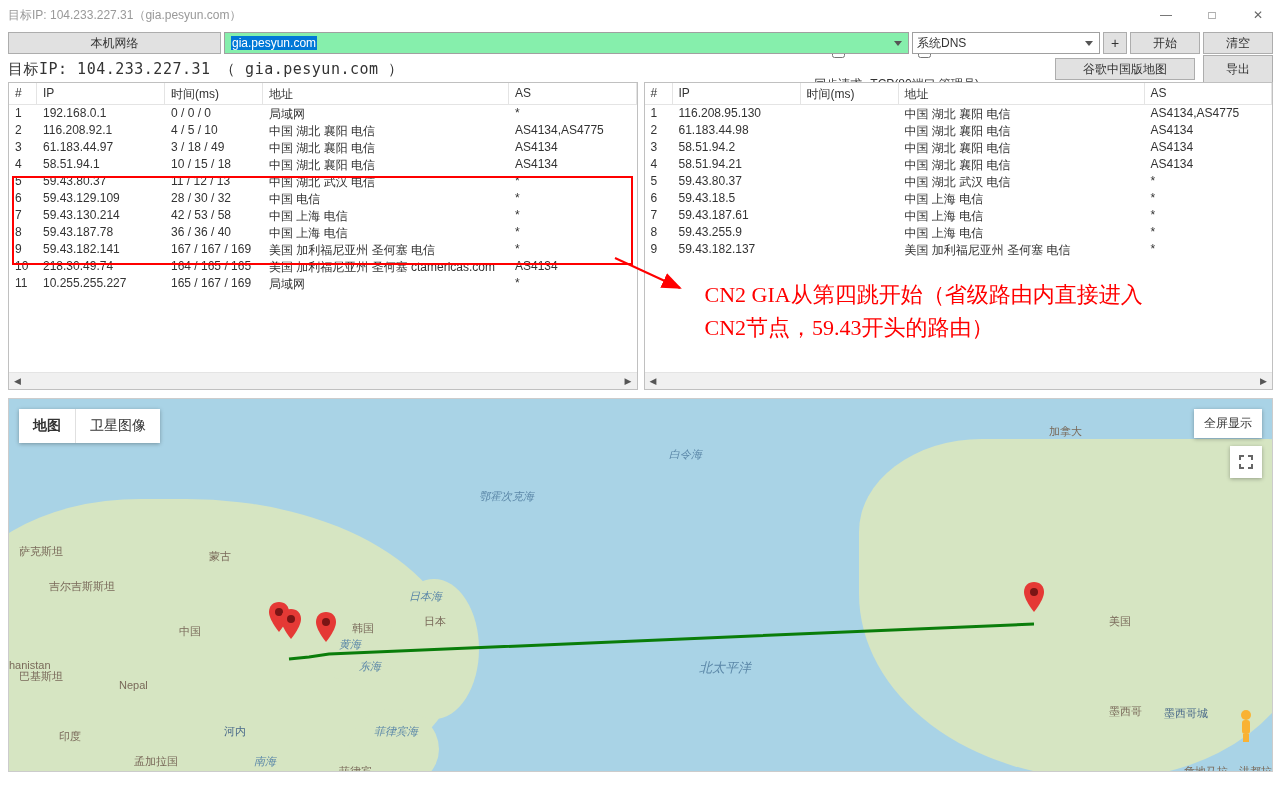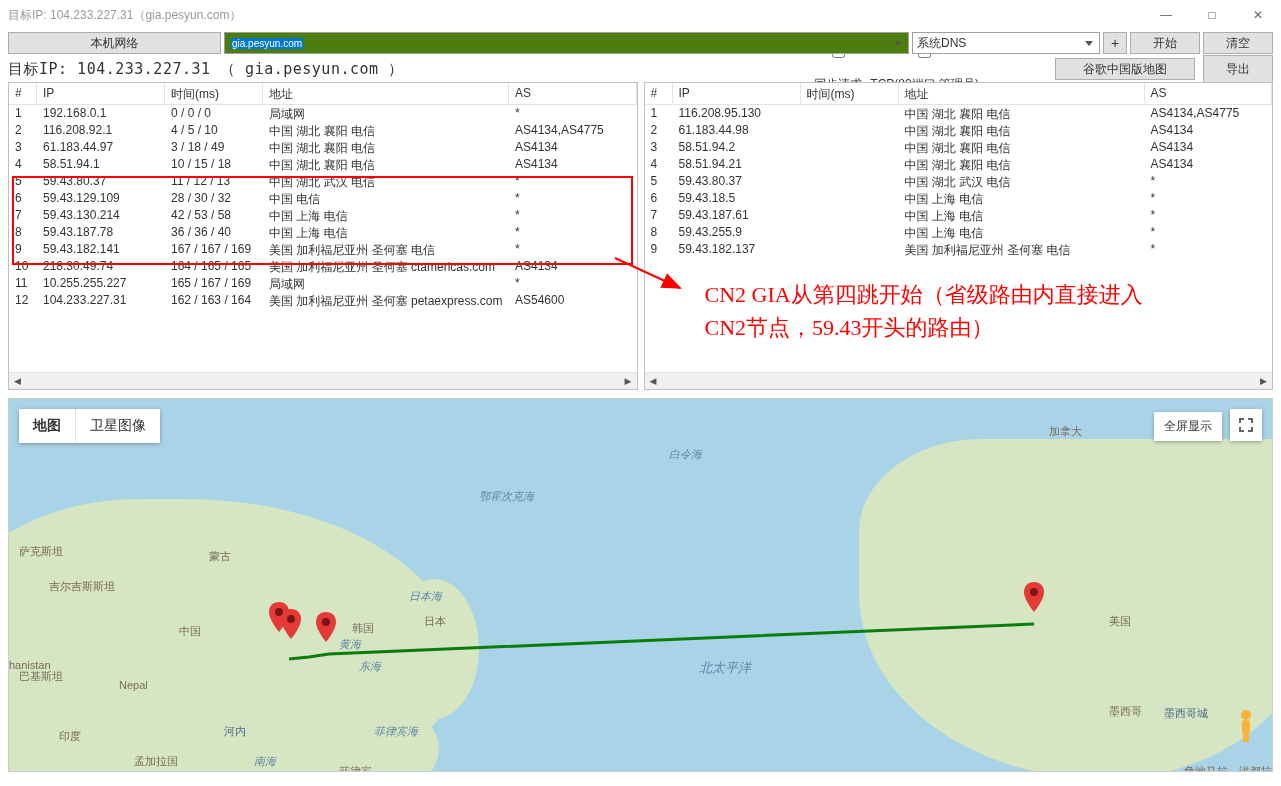--- a/index.html
+++ b/index.html
@@ -2,21 +2,21 @@
 <html><head>
 <meta charset="utf-8">
 <style>
 * { box-sizing: border-box; margin: 0; padding: 0; }
 body { font-family: "Microsoft YaHei", "Segoe UI", Arial, sans-serif; font-size: 12px; color: #333; background: #fff; overflow: hidden; width: 1281px; height: 786px; }
 .titlebar { height: 30px; display: flex; align-items: center; justify-content: space-between; padding-left: 8px; color: #999; font-size: 12px; }
 .titlebar-controls { display: flex; }
 .tc-btn { width: 46px; height: 30px; display: flex; align-items: center; justify-content: center; color: #666; }
 .toolbar { height: 26px; display: flex; align-items: stretch; padding: 2px 8px; gap: 3px; }
 .local-btn { width: 213px; border: 1px solid #adadad; background: #e1e1e1; font-size: 12px; display: flex; align-items: center; justify-content: center; }
-.addr-input { flex: 1; border: 1px solid #a0a0a0; padding: 1px 6px; font-size: 10px; position: relative; background: #4d7c0f; display: flex; align-items: center; }
+.addr-input { flex: 1; border: 1px solid #a0a0a0; padding: 1px 6px; font-size: 12px; position: relative; background: #86efac; display: flex; align-items: center; }
 .addr-input .sel { background: #0078d7; color: #fff; padding: 0 1px; }
 .addr-drop { position: absolute; right: 2px; top: 2px; bottom: 2px; width: 16px; display: flex; align-items: center; justify-content: center; color: #555; }
 .dns-sel { width: 188px; border: 1px solid #a0a0a0; background: #fff; font-size: 12px; display: flex; align-items: center; padding: 0 4px; position: relative; }
 .dns-sel .dd { position: absolute; right: 2px; top: 2px; bottom: 2px; width: 16px; display: flex; align-items: center; justify-content: center; }
 .sq-btn { width: 24px; border: 1px solid #adadad; background: #e1e1e1; display: flex; align-items: center; justify-content: center; font-size: 14px; }
 .btn { width: 70px; border: 1px solid #adadad; background: #e1e1e1; display: flex; align-items: center; justify-content: center; font-size: 12px; }
 
 .row2 { height: 26px; display: flex; align-items: center; padding: 0 8px; gap: 8px; }
 .target-lbl { font-family: "SimSun", monospace; font-size: 15px; letter-spacing: 0.5px; flex: 0 0 auto; }
 .row2-spacer { flex: 1; }
@@ -38,21 +38,21 @@
 .redbox { position: absolute; border: 2px solid #f00; pointer-events: none; }
 
 .annotation { position: absolute; color: #f00; font-size: 22px; font-family: "SimSun", serif; line-height: 1.5; white-space: nowrap; }
 
 .map-area { margin: 8px; height: 374px; background: #a9d3e6; position: relative; overflow: hidden; border: 1px solid #ccc; }
 .land { position: absolute; background: #d6e5c2; }
 .map-ctrl-tl { position: absolute; top: 10px; left: 10px; display: flex; box-shadow: 0 1px 4px rgba(0,0,0,.3); }
 .map-ctrl-tl .mbtn { background: #fff; padding: 8px 14px; font-size: 14px; border-right: 1px solid #e0e0e0; }
 .map-ctrl-tl .mbtn:last-child { border-right: none; }
 .map-ctrl-tl .mbtn.active { font-weight: bold; }
-.map-ctrl-tr { position: absolute; top: 10px; right: 10px; display: flex; flex-direction: row; gap: 8px; align-items: flex-end; }
+.map-ctrl-tr { position: absolute; top: 10px; right: 10px; display: flex; flex-direction: column; gap: 8px; align-items: flex-end; }
 .fs-btn { background: #fff; padding: 6px 10px; box-shadow: 0 1px 4px rgba(0,0,0,.3); font-size: 12px; }
 .sq-ctrl { width: 32px; height: 32px; background: #fff; box-shadow: 0 1px 4px rgba(0,0,0,.3); display: flex; align-items: center; justify-content: center; }
 .pegman { position: absolute; right: 12px; bottom: 20px; font-size: 28px; }
 .map-label { position: absolute; color: #4a6a8a; font-size: 11px; }
 .map-label.ocean { color: #5b87a8; font-style: italic; }
 .map-label.country { color: #7a6a5a; text-align: center; }
 .marker { position: absolute; width: 20px; height: 30px; }
 .marker svg { width: 100%; height: 100%; }
 .route { position: absolute; top: 0; left: 0; }
 </style>
@@ -187,27 +187,20 @@
           <div class="td c2">164 / 165 / 165</div>
           <div class="td c3">美国 加利福尼亚州 圣何塞 ctamericas.com</div>
           <div class="td c4">AS4134</div>
         </div>
         <div class="trow">
           <div class="td c0">11</div>
           <div class="td c1">10.255.255.227</div>
           <div class="td c2">165 / 167 / 169</div>
           <div class="td c3">局域网</div>
           <div class="td c4">*</div>
-        </div>
-        <div class="trow">
-          <div class="td c0">12</div>
-          <div class="td c1">104.233.227.31</div>
-          <div class="td c2">162 / 163 / 164</div>
-          <div class="td c3">美国 加利福尼亚州 圣何塞 petaexpress.com</div>
-          <div class="td c4">AS54600</div>
         </div>
       </div>
     <div class="redbox" style="left:3px;top:93px;width:621px;height:89px"></div>
     <div class="hscroll">
       <div class="arrow">◀</div>
       <div style="flex:1"></div>
       <div class="arrow">▶</div>
     </div>
   </div>
 

